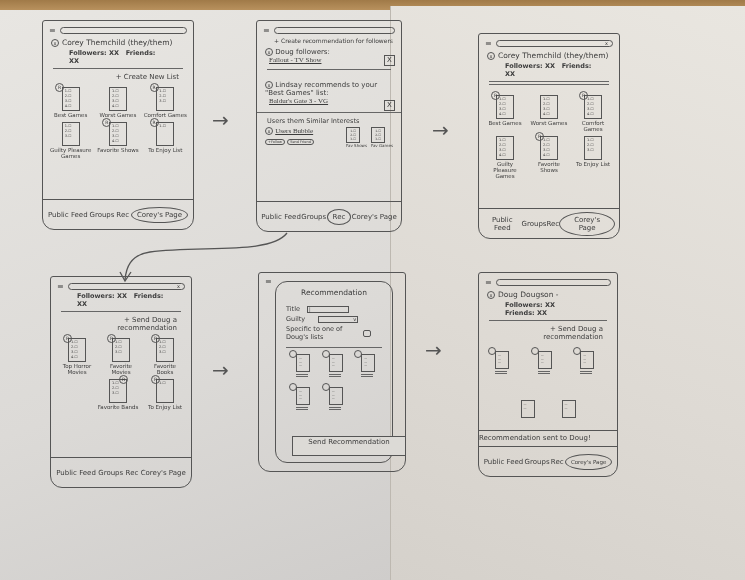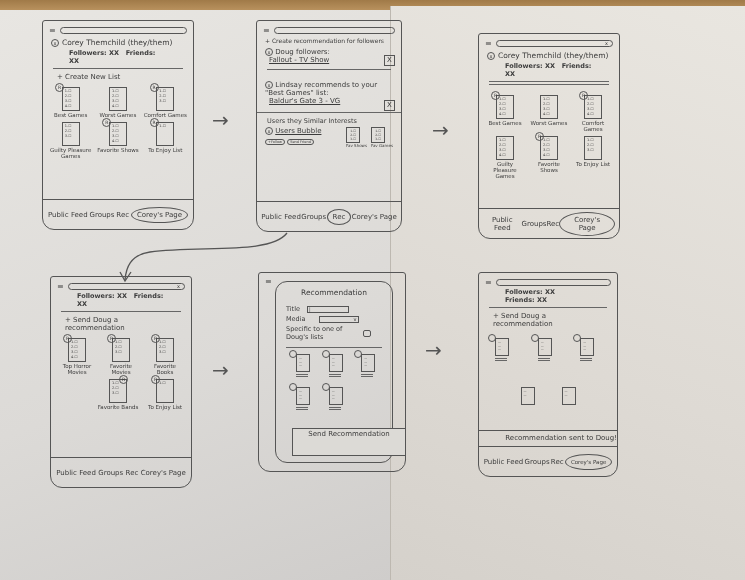--- a/index.html
+++ b/index.html
@@ -28,57 +28,57 @@
     font-size: 7px;
     color: #3c3c3c;
   }
   .topbar { display: flex; align-items: center; gap: 4px; padding: 6px 6px 2px 6px; }
   .hamburger { width: 7px; font-size: 8px; line-height: 6px; }
   .searchbar { flex: 1; height: 7px; border: 1.2px solid #555; border-radius: 6px; font-size: 5px; text-align: right; padding-right: 4px; line-height: 5px; }
   .profile-line { padding: 2px 8px; display: flex; align-items: center; gap: 3px; font-size: 7.5px; }
   .avatar-circle { width: 8px; height: 8px; border: 1.2px solid #555; border-radius: 50%; font-size: 5px; text-align: center; line-height: 6px; flex-shrink: 0; }
   .stats { padding: 0 16px; font-size: 6.5px; border-bottom: 1.2px solid #666; margin: 0 10px; padding-bottom: 3px; font-weight: bold; }
   .divider { margin: 2px 10px; border-bottom: 1.2px solid #666; }
-  .action { padding: 4px 14px; font-size: 7px; }
+  .action { padding: 4px 14px; font-size: 7px; text-align: right; }
   .lists { display: grid; grid-template-columns: repeat(3, 1fr); gap: 4px 4px; padding: 2px 6px; }
   .list-item { display: flex; flex-direction: column; align-items: center; position: relative; }
   .list-card { width: 18px; height: 24px; border: 1.2px solid #555; font-size: 3.5px; line-height: 5px; padding: 1px 2px; }
   .list-label { font-size: 5.5px; text-align: center; margin-top: 1px; line-height: 6px; }
   .badge { position: absolute; left: 6px; top: -4px; width: 9px; height: 9px; border: 1px solid #555; border-radius: 50%; font-size: 4.5px; text-align: center; line-height: 7px; background: transparent; }
   .navbar {
     position: absolute; left: 0; right: 0; bottom: 0; height: 30px;
     border-top: 1.2px solid #555;
     display: flex; align-items: center; justify-content: space-around;
     font-size: 7px; padding: 0 4px;
   }
   .nav-item { text-align: center; line-height: 8px; }
   .nav-item.active { border: 1.2px solid #555; border-radius: 50%; padding: 3px 5px; }
   .rec-card { padding: 3px 8px; font-size: 7px; position: relative; }
   .rec-card .close-box { position: absolute; right: 6px; top: 10px; width: 11px; height: 11px; border: 1.2px solid #555; font-size: 7px; text-align: center; line-height: 9px; }
-  .underline { text-decoration: underline; }
+  .underline { text-decoration: underline; font-family: Liberation Serif, serif; }
   .similar-title { padding: 4px 10px 2px 10px; font-size: 6.5px; border-top: 1.2px solid #666; margin-top: 4px; }
   .similar-row { display: flex; align-items: flex-start; padding: 0 8px; gap: 4px; }
   .pill { display: inline-block; border: 1px solid #555; border-radius: 5px; font-size: 3.5px; padding: 0 2px; }
   .mini-card { width: 14px; height: 16px; border: 1px solid #555; font-size: 3px; line-height: 4px; padding: 1px; }
   .modal {
     position: absolute; left: 16px; top: 8px; right: 12px; bottom: 8px;
     border: 1.5px solid #555; border-radius: 12px;
     padding: 6px 10px;
   }
   .modal-title { text-align: center; font-size: 7.5px; margin-bottom: 8px; }
   .field-row { display: flex; align-items: center; gap: 7px; font-size: 6.5px; margin: 2px 0; }
   .field-box { width: 42px; height: 7px; border: 1.2px solid #555; font-size: 5px; line-height: 5px; padding-left: 1px; }
   .select-box { width: 40px; height: 7px; border: 1.2px solid #555; font-size: 5px; text-align: right; line-height: 5px; margin-left: 6px; padding-right: 1px; }
   .checkbox { width: 8px; height: 7px; border: 1.2px solid #555; border-radius: 2px; display: inline-block; margin-left: 6px; }
   .doc-grid { display: grid; grid-template-columns: repeat(3, 1fr); gap: 10px 6px; padding: 6px 2px; border-top: 1.2px solid #666; margin-top: 6px; }
   .doc { position: relative; width: 14px; height: 18px; border: 1.2px solid #555; margin-left: 8px; font-size: 3px; line-height: 3.5px; padding: 2px; }
   .doc-badge { position: absolute; left: -8px; top: -5px; width: 8px; height: 8px; border: 1px solid #555; border-radius: 50%; }
   .doc-lines { margin-left: 8px; margin-top: 2px; width: 12px; border-top: 1px solid #666; border-bottom: 1px solid #666; height: 3px; }
-  .send-btn { position: absolute; left: 16px; right: -14px; bottom: 6px; height: 28px; border: 1.2px solid #555; font-size: 7px; text-align: center; line-height: 10px; background: #dcdad6; }
-  .toast { position: absolute; left: 0; right: 0; bottom: 30px; height: 16px; border-top: 1.2px solid #555; font-size: 7px; text-align: right; line-height: 15px; }
+  .send-btn { position: absolute; left: 16px; right: -14px; bottom: 6px; height: 20px; border: 1.2px solid #555; font-size: 7px; text-align: center; line-height: 10px; background: #dcdad6; }
+  .toast { position: absolute; left: 0; right: 0; bottom: 30px; height: 16px; border-top: 1.2px solid #555; font-size: 7px; text-align: left; line-height: 15px; }
   .arrow { position: absolute; font-size: 20px; color: #555; font-family: "DejaVu Sans", sans-serif; }
   svg.curve { position: absolute; left: 0; top: 0; }
 </style>
 </head>
 <body>
 
 <div class="table-top"></div>
 <div class="paper-left"></div>
 <div class="paper-right"></div>
 
@@ -146,21 +146,21 @@
     <div><span class="avatar-circle" style="display:inline-block">x</span> <span>Doug followers:</span></div>
     <div class="underline" style="padding-left:4px">Fallout - TV Show</div>
     <span class="close-box">X</span>
   </div>
   <div class="divider"></div>
   <div class="rec-card" style="margin-top:8px;">
     <div><span class="avatar-circle" style="display:inline-block">x</span> <span>Lindsay recommends to your "Best Games" list:</span></div>
     <div class="underline" style="padding-left:4px">Baldur's Gate 3 - VG</div>
     <span class="close-box" style="top:22px">X</span>
   </div>
-  <div class="similar-title">Users they Similar Interests</div>
+  <div class="similar-title">Users them Similar Interests</div>
   <div class="similar-row">
     <div style="flex:1">
       <div><span class="avatar-circle" style="display:inline-block">x</span> <span class="underline">Users Bubble</span></div>
       <div style="margin-top:2px"><span class="pill">+Follow</span> <span class="pill">Send Friend</span></div>
     </div>
     <div style="text-align:center">
         <div class="mini-card">1-☐<br>2-☐<br>3-☐</div>
         <div style="font-size:4px">Fav Shows</div>
       </div>
     <div style="text-align:center">
@@ -283,21 +283,21 @@
 
 <div class="screen" style="left:258px; top:272px; width:148px; height:200px;">
   <span class="hamburger" style="position:absolute; left:6px; top:6px;">≡</span>
   <div class="modal">
     <div class="modal-title">Recommendation</div>
     <div class="field-row">
         <span>Title</span>
         <span class="field-box">|</span>
       </div>
     <div class="field-row">
-        <span>Media</span>
+        <span>Guilty</span>
         <span class="select-box">v</span>
       </div>
     <div class="field-row" style="">
         <span style="width:64px">Specific to one of Doug's lists</span>
         <span class="checkbox"></span>
       </div>
     <div class="doc-grid">
       <div>
           <div class="doc"><span class="doc-badge"></span>—<br>—<br>—</div>
           <div class="doc-lines"></div>
@@ -322,20 +322,24 @@
     <div class="send-btn">Send Recommendation</div>
   </div>
 </div>
 
 <div class="arrow" style="left:425px; top:338px;">→</div>
 
 <div class="screen" style="left:478px; top:272px; width:140px; height:205px;">
   <div class="topbar">
     <span class="hamburger">≡</span>
     <div class="searchbar"></div>
+  </div>
+  <div class="profile-line">
+    <span class="avatar-circle">x</span>
+    <span>Doug Dougson -</span>
   </div>
   <div class="stats">
     <span>Followers: XX</span>&nbsp;&nbsp;
     <span>Friends: XX</span>
   </div>
   <div class="action">+ Send Doug a recommendation</div>
   <div class="doc-grid" style="border-top:none; margin:0 6px; gap:26px 6px;">
     <div>
         <div class="doc"><span class="doc-badge"></span>—<br>—<br>—</div>
         <div class="doc-lines"></div>

